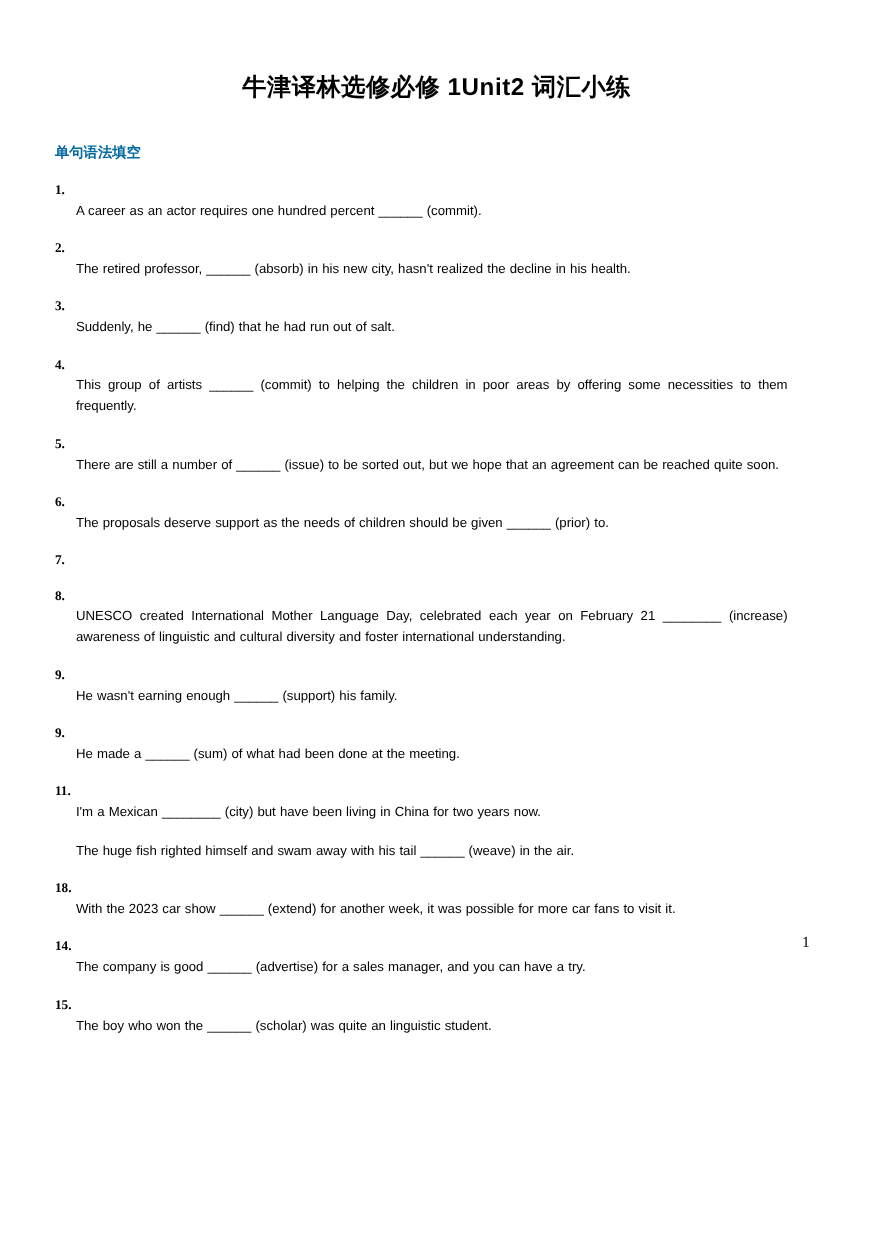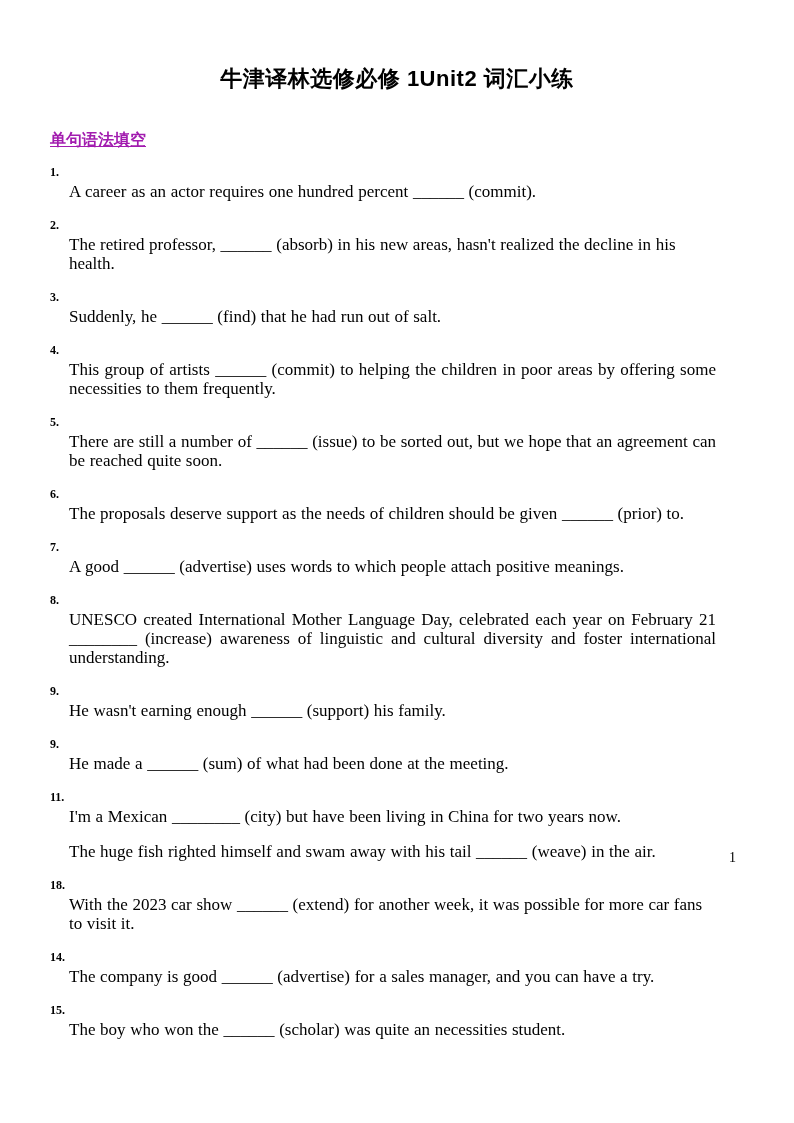--- a/index.html
+++ b/index.html
@@ -40,23 +40,22 @@
     white-space: nowrap;
   }
 
   
   .section-heading {
     position: absolute;
     left: 50px;
     top: 130px;
     font-family: "Liberation Sans", "DejaVu Sans", sans-serif;
     font-weight: bold;
-    font-size: 16px;
-    color: #a21caf;
-    text-decoration: underline;
+    font-size: 13px;
+    color: #0369a1;
   }
 
   
   .question-list {
     position: absolute;
     left: 50px;
     top: 164px;
     width: 666px;
   }
 
@@ -68,22 +67,22 @@
     font-family: "Liberation Serif", "DejaVu Serif", serif;
     font-weight: bold;
     font-size: 12px;
     line-height: 16px;
     color: #000000;
   }
 
   .q-body {
     margin-left: 19px;
     margin-top: 2px;
-    font-family: Liberation Serif, serif;
-    font-size: 17px;
+    font-family: Liberation Sans, sans-serif;
+    font-size: 12px;
     line-height: 19px;
     color: #000000;
     text-align: justify;
     text-justify: inter-word;
     word-spacing: 0.4px;
   }
 
   .q-body.nojustify {
     text-align: left;
   }
@@ -107,41 +106,40 @@
 
   <div class="section-heading">单句语法填空</div>
 
   <div class="question-list">
       <div class="q-item">
         <div class="q-num">1.</div>
         <div class="q-body nojustify">A career as an actor requires one hundred percent ______ (commit).</div>
       </div>
       <div class="q-item">
         <div class="q-num">2.</div>
-        <div class="q-body nojustify">The retired professor, ______ (absorb) in his new areas, hasn't realized the decline in his health.</div>
+        <div class="q-body nojustify">The retired professor, ______ (absorb) in his new city, hasn't realized the decline in his health.</div>
       </div>
       <div class="q-item">
         <div class="q-num">3.</div>
         <div class="q-body nojustify">Suddenly, he ______ (find) that he had run out of salt.</div>
       </div>
       <div class="q-item">
         <div class="q-num">4.</div>
         <div class="q-body">This group of artists ______ (commit) to helping the children in poor areas by offering some necessities to them frequently.</div>
       </div>
       <div class="q-item">
         <div class="q-num">5.</div>
         <div class="q-body">There are still a number of ______ (issue) to be sorted out, but we hope that an agreement can be reached quite soon.</div>
       </div>
       <div class="q-item">
         <div class="q-num">6.</div>
         <div class="q-body nojustify">The proposals deserve support as the needs of children should be given ______ (prior) to.</div>
       </div>
       <div class="q-item">
         <div class="q-num">7.</div>
-        <div class="q-body nojustify">A good ______ (advertise) uses words to which people attach positive meanings.</div>
       </div>
       <div class="q-item">
         <div class="q-num">8.</div>
         <div class="q-body">UNESCO created International Mother Language Day, celebrated each year on February 21 ________ (increase) awareness of linguistic and cultural diversity and foster international understanding.</div>
       </div>
       <div class="q-item">
         <div class="q-num">9.</div>
         <div class="q-body nojustify">He wasn't earning enough ______ (support) his family.</div>
       </div>
       <div class="q-item">
@@ -158,19 +156,19 @@
       <div class="q-item">
         <div class="q-num">18.</div>
         <div class="q-body nojustify">With the 2023 car show ______ (extend) for another week, it was possible for more car fans to visit it.</div>
       </div>
       <div class="q-item">
         <div class="q-num">14.</div>
         <div class="q-body nojustify">The company is good ______ (advertise) for a sales manager, and you can have a try.</div>
       </div>
       <div class="q-item">
         <div class="q-num">15.</div>
-        <div class="q-body nojustify">The boy who won the ______ (scholar) was quite an necessities student.</div>
+        <div class="q-body nojustify">The boy who won the ______ (scholar) was quite an linguistic student.</div>
       </div>
     </div>
 
   <div class="page-number">1</div>
 
 </div>
 
 </body></html>

